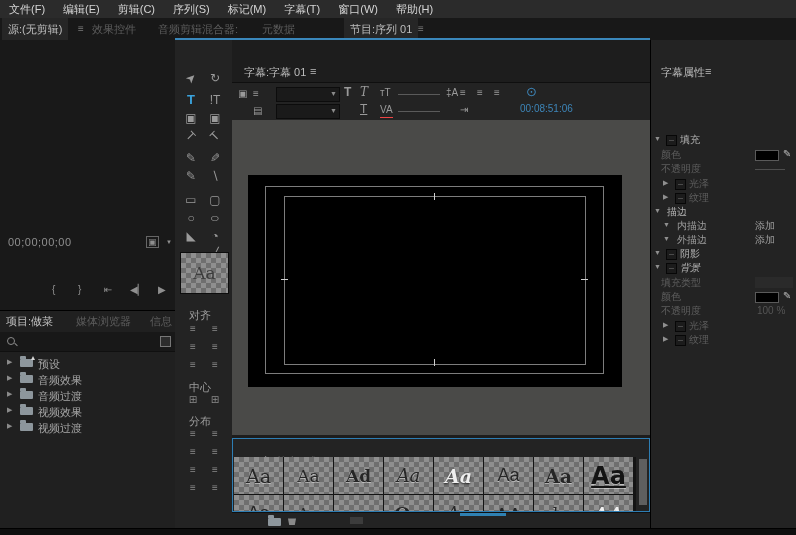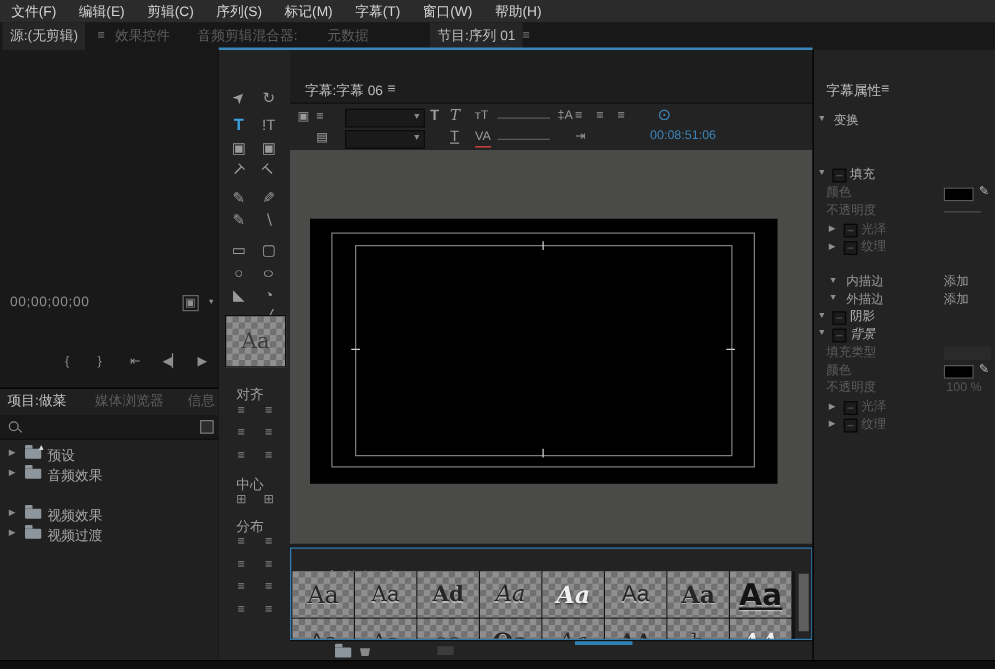--- a/index.html
+++ b/index.html
@@ -158,20 +158,25 @@
     <div class="trow" style="top:44px;">
       <span class="tri">▶</span>
       <span class="folder preset"></span>
       <span class="tlabel">预设</span>
     </div>
     <div class="trow" style="top:60px;">
       <span class="tri">▶</span>
       <span class="folder"></span>
       <span class="tlabel">音频效果</span>
     </div>
+    <div class="trow" style="top:76px;">
+      <span class="tri">▶</span>
+      <span class="folder"></span>
+      <span class="tlabel">音频过渡</span>
+    </div>
     <div class="trow" style="top:92px;">
       <span class="tri">▶</span>
       <span class="folder"></span>
       <span class="tlabel">视频效果</span>
     </div>
     <div class="trow" style="top:108px;">
       <span class="tri">▶</span>
       <span class="folder"></span>
       <span class="tlabel">视频过渡</span>
     </div>
@@ -220,21 +225,21 @@
     <span class="bars" style="left:8px;top:406px;">≡</span>
     <span class="bars" style="left:30px;top:406px;">≡</span>
     <span class="bars" style="left:8px;top:424px;">≡</span>
     <span class="bars" style="left:30px;top:424px;">≡</span>
     <span class="bars" style="left:8px;top:442px;">≡</span>
     <span class="bars" style="left:30px;top:442px;">≡</span>
   </div>
 
   <div class="abs centercol">
     <div class="cheader">
-      <span class="t">字幕:字幕 06</span>
+      <span class="t">字幕:字幕 01</span>
       <span class="t pmenu" style="left:78px;">≡</span>
     </div>
 
     <div class="toolbar">
       <span class="tb" style="left:6px;top:4px;">▣</span>
       <span class="tb" style="left:21px;top:4px;">≡</span>
       <span class="tb" style="left:21px;top:21px;">▤</span>
       <div class="ddown" style="left:44px;top:4px;width:62px;">
           <span class="car">▼</span>
         </div>
@@ -329,24 +334,20 @@
       <span class="trash" style="left:56px;top:4px;"></span>
       <div class="hthumb-blue" style="left:228px;top:0;width:46px;"></div>
       <div class="hthumb-gray" style="left:118px;top:4px;width:13px;"></div>
     </div>
   </div>
 
   <div class="abs rightcol">
     <span class="rheader">字幕属性</span>
     <span class="rheader pmenu" style="left:54px;">≡</span>
 
-    <div class="prow" style="top:50px;">
-      <span class="ptri" style="left:3px;">▼</span>
-      <span class="plabel sect" style="left:16px;">变换</span>
-    </div>
     <div class="prow" style="top:93px;">
       <span class="ptri" style="left:3px;">▼</span>
       <span class="chk" style="left:15px;"></span>
       <span class="plabel sect" style="left:29px;">填充</span>
     </div>
     <div class="prow" style="top:108px;">
       <span class="plabel dim1" style="left:10px;">颜色</span>
       <span class="cswatch"></span>
       <span class="dropper">✎</span>
     </div>
@@ -357,20 +358,24 @@
     <div class="prow" style="top:137px;">
       <span class="ptri" style="left:12px;">▶</span>
       <span class="chk" style="left:24px;"></span>
       <span class="plabel dim1" style="left:38px;">光泽</span>
     </div>
     <div class="prow" style="top:151px;">
       <span class="ptri" style="left:12px;">▶</span>
       <span class="chk" style="left:24px;"></span>
       <span class="plabel dim1" style="left:38px;">纹理</span>
     </div>
+    <div class="prow" style="top:165px;">
+      <span class="ptri" style="left:3px;">▼</span>
+      <span class="plabel sect" style="left:16px;">描边</span>
+    </div>
     <div class="prow" style="top:179px;">
       <span class="ptri" style="left:12px;">▼</span>
       <span class="plabel mid1" style="left:26px;">内描边</span>
       <span class="addlink">添加</span>
     </div>
     <div class="prow" style="top:193px;">
       <span class="ptri" style="left:12px;">▼</span>
       <span class="plabel mid1" style="left:26px;">外描边</span>
       <span class="addlink">添加</span>
     </div>

